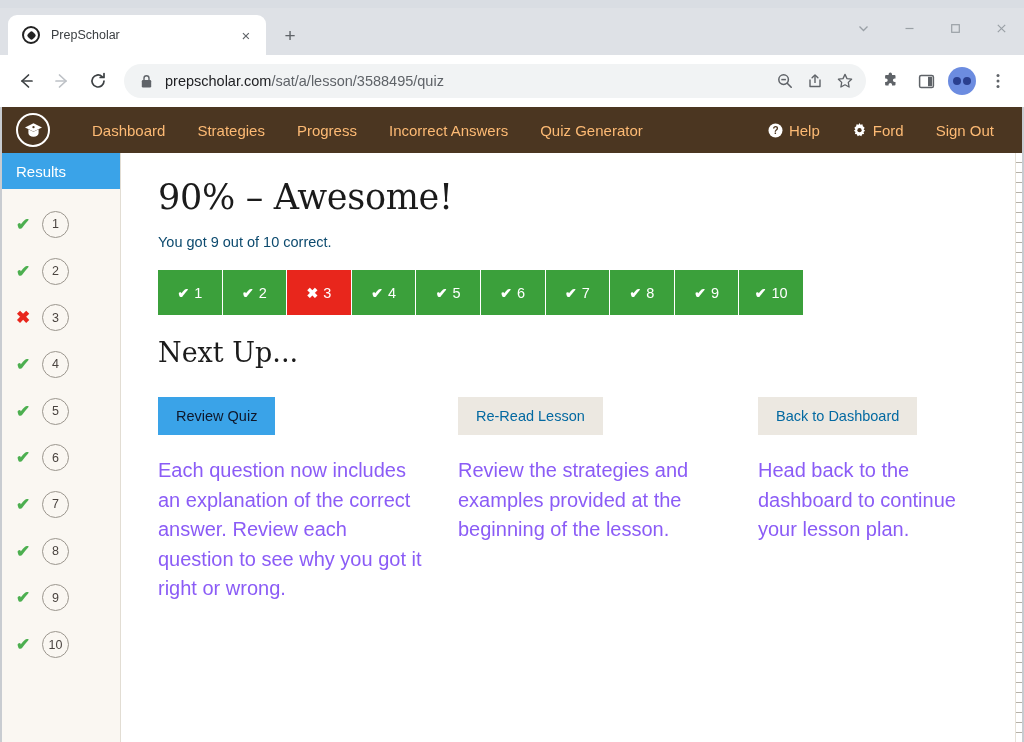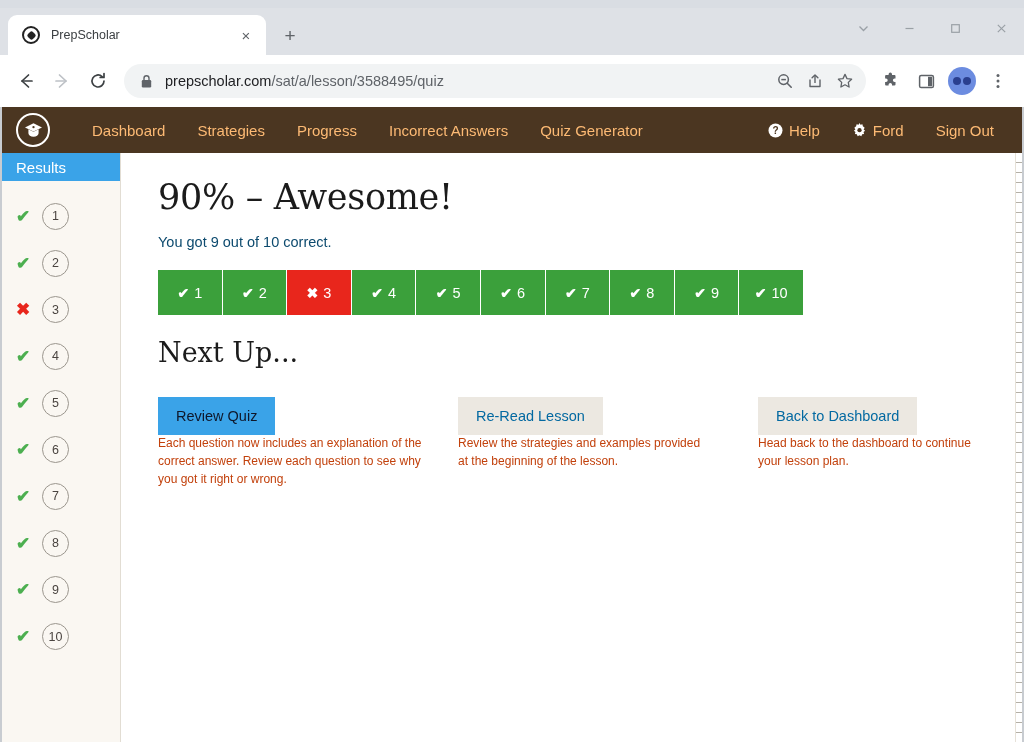--- a/index.html
+++ b/index.html
@@ -164,21 +164,21 @@
 
   
   .sidebar {
     width: 119px;
     background: #faf7f2;
     border-right: 1px solid #e2ddd3;
     flex: 0 0 auto;
     display: flex; flex-direction: column;
   }
   .sidebar-head {
-    height: 28px; background: #3aa3e8;
+    height: 36px; background: #3aa3e8;
     color: #ffffff; font-size: 15px;
     display: flex; align-items: center;
     padding-left: 14px;
   }
   .q-list { padding-top: 12px; }
   .q-item {
     height: 46.7px;
     display: flex; align-items: center;
     padding-left: 10px;
   }
@@ -233,21 +233,22 @@
   .card:nth-child(2) { margin-left: 0; }
   .card-btn {
     display: inline-block;
     font-size: 14.5px;
     padding: 11px 18px;
     white-space: nowrap;
   }
   .card-btn.primary { background: #3aa3e8; color: #0f172a; }
   .card-btn.secondary { background: #ece8e1; color: #0369a1; }
   .card-text {
-    font-size: 12px; color: #c2410c;
+    margin-top: 21px;
+    font-size: 20px; color: #8b5cf6;
     line-height: 1.48;
     width: 270px;
   }
   .card.c2 .card-text { width: 255px; }
   .card.c3 .card-text { width: 225px; }
 
   .footer-nav {
     height: 60px;
     background: #eceded;
     border-top: 1px solid #0369a1;

